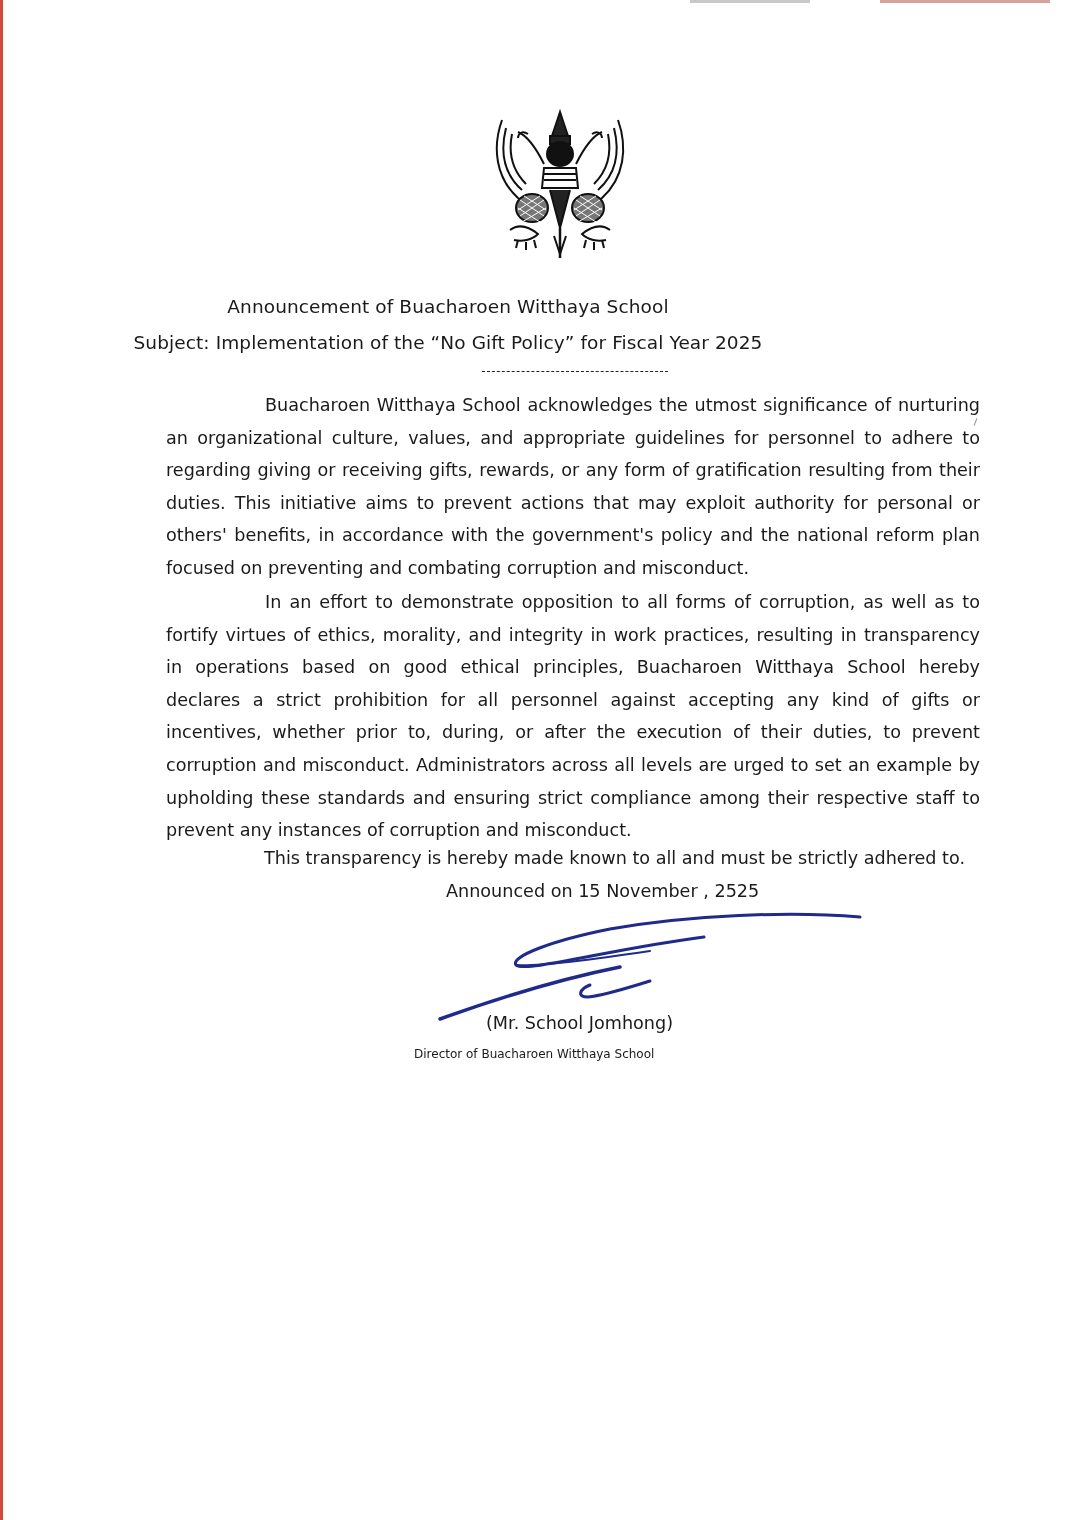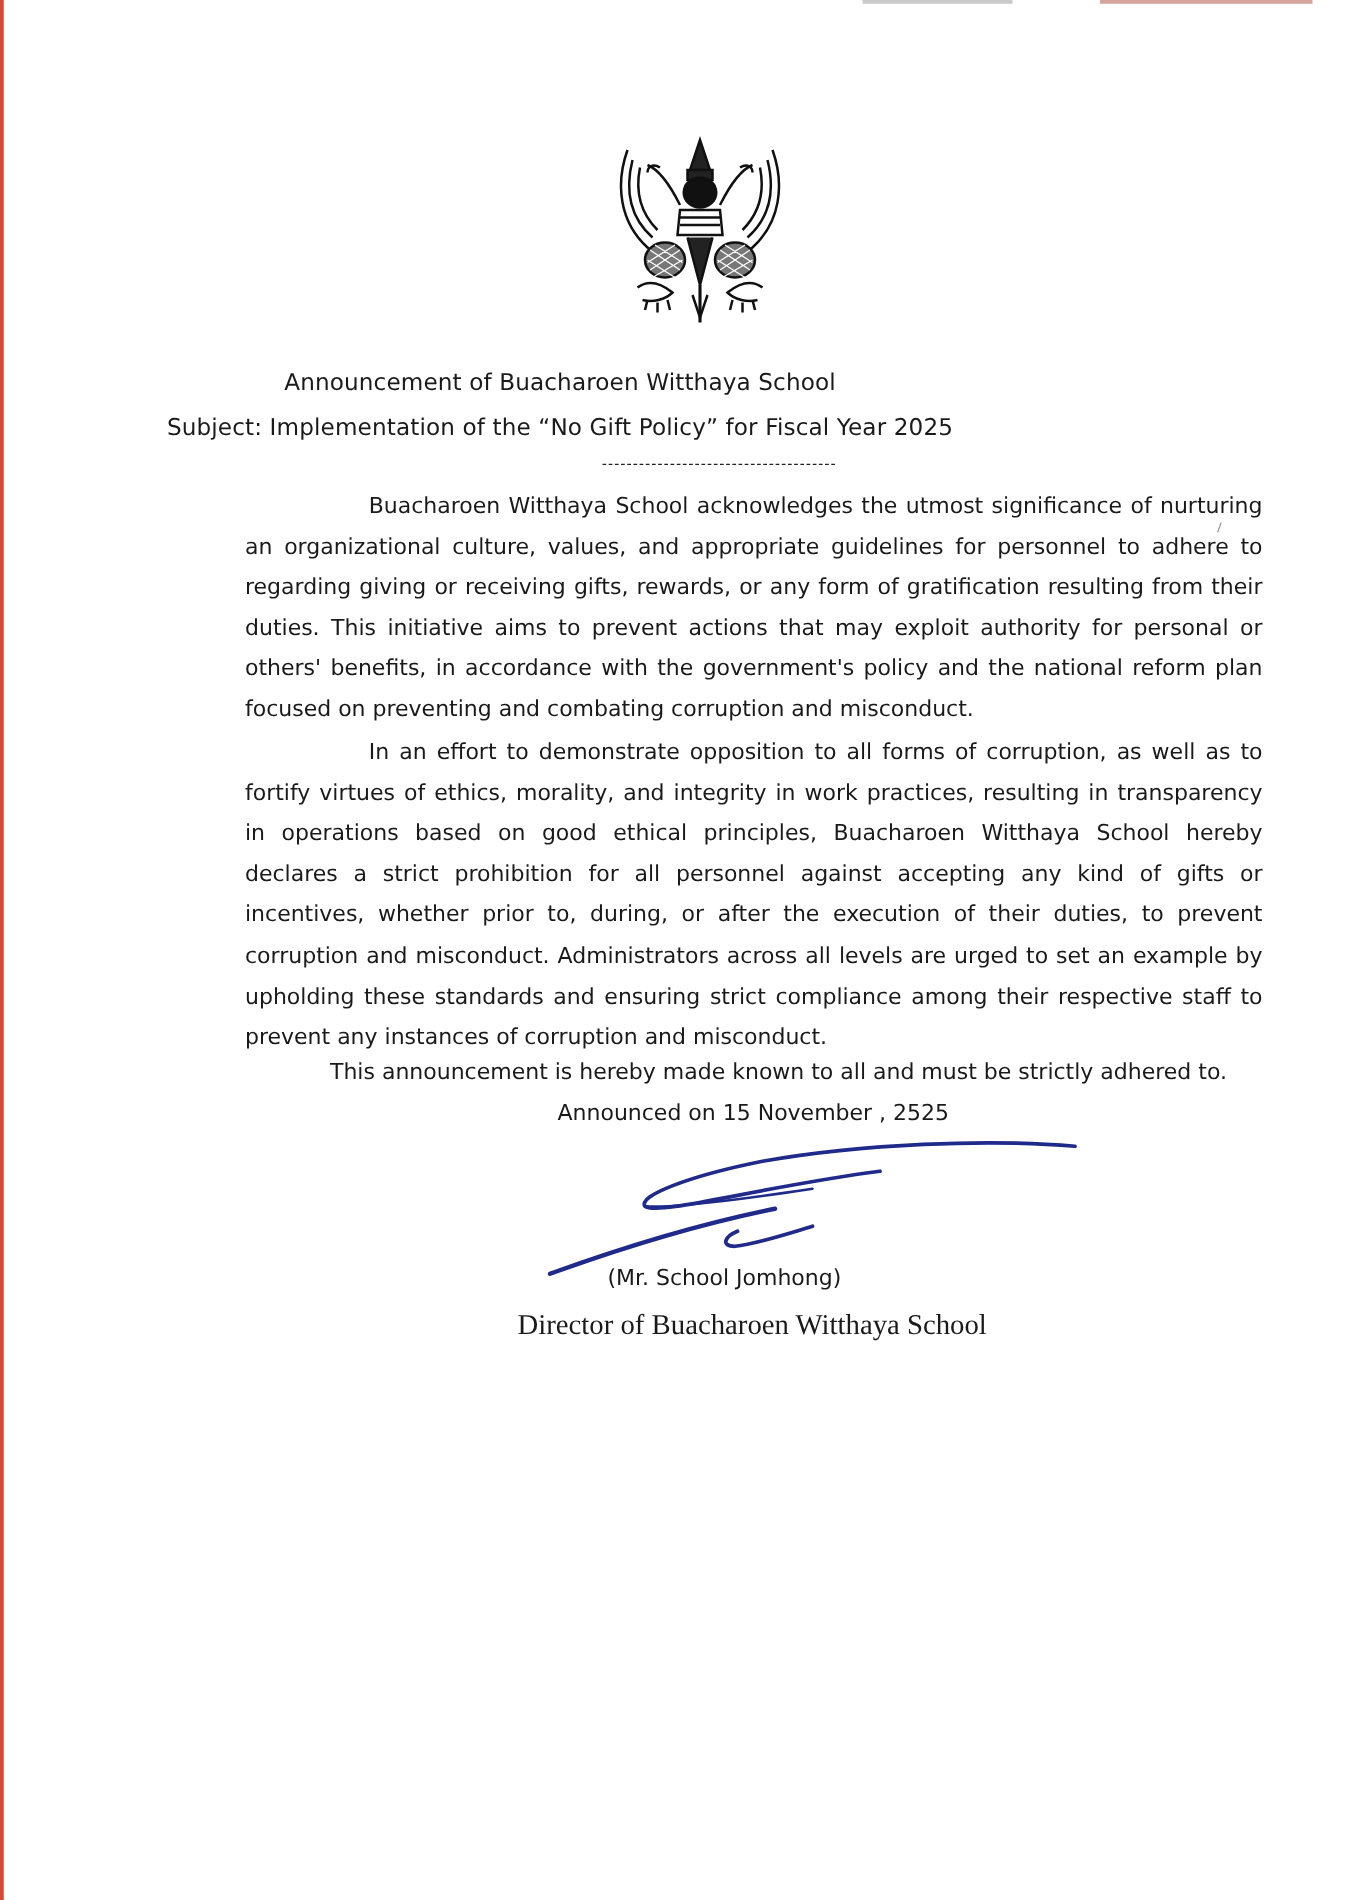--- a/index.html
+++ b/index.html
@@ -8,28 +8,28 @@
     .left-edge { position: absolute; left: 0; top: 0; width: 3px; height: 1520px; background: #d44a3a; }
     .top-mark1 { position: absolute; top: 0; left: 690px; width: 120px; height: 3px; background: #c9c9c9; }
     .top-mark2 { position: absolute; top: 0; left: 880px; width: 170px; height: 3px; background: #d4a39a; }
     .emblem { position: absolute; left: 488px; top: 108px; width: 144px; height: 158px; }
     .title { position: absolute; left: 0; width: 896px; text-align: center;
              font-size: 18.5px; letter-spacing: 0.1px; }
     .title1 { top: 296px; }
     .title2 { top: 332px; }
     .rule { position: absolute; top: 371px; left: 482px; width: 186px; border-top: 1.6px dashed #222; }
     .para { position: absolute; left: 166px; width: 814px; font-size: 17.6px; line-height: 32.6px;
-            text-align: justify; text-indent: 99px; margin-left: 30px; }
+            text-align: justify; text-indent: 99px; }
     .p1 { top: 389px; }
     .p2 { top: 586px; }
     .closing { position: absolute; left: 264px; top: 848px; font-size: 17.6px; white-space: nowrap; }
     .date { position: absolute; left: 446px; top: 881px; font-size: 17.6px; white-space: nowrap; }
     .signature { position: absolute; left: 430px; top: 905px; width: 440px; height: 120px; }
     .signer { position: absolute; left: 486px; top: 1013px; font-size: 17.6px; white-space: nowrap; }
-    .role { position: absolute; left: 414px; top: 1047px; font-size: 23px; white-space: nowrap; font-family: Liberation Serif, serif; }
+    .role { position: absolute; left: 414px; top: 1047px; font-size: 12px; white-space: nowrap; }
     .tick { position: absolute; left: 975px; top: 418px; width: 1px; height: 8px; background: #999;
             transform: rotate(20deg); }
   </style>
 </head>
 <body>
 
 <div class="left-edge"></div>
 <div class="top-mark1"></div>
 <div class="top-mark2"></div>
 
@@ -73,21 +73,21 @@
 </svg>
 
 <div class="title title1">Announcement of Buacharoen Witthaya School</div>
 <div class="title title2">Subject: Implementation of the “No Gift Policy” for Fiscal Year 2025</div>
 <div class="rule"></div>
 
 <div class="para p1">Buacharoen Witthaya School acknowledges the utmost significance of nurturing an organizational culture, values, and appropriate guidelines for personnel to adhere to regarding giving or receiving gifts, rewards, or any form of gratification resulting from their duties. This initiative aims to prevent actions that may exploit authority for personal or others' benefits, in accordance with the government's policy and the national reform plan focused on preventing and combating corruption and misconduct.</div>
 <div class="tick"></div>
 <div class="para p2">In an effort to demonstrate opposition to all forms of corruption, as well as to fortify virtues of ethics, morality, and integrity in work practices, resulting in transparency in operations based on good ethical principles, Buacharoen Witthaya School hereby declares a strict prohibition for all personnel against accepting any kind of gifts or incentives, whether prior to, during, or after the execution of their duties, to prevent corruption and misconduct. Administrators across all levels are urged to set an example by upholding these standards and ensuring strict compliance among their respective staff to prevent any instances of corruption and misconduct.</div>
 
-<div class="closing">This announcement is hereby made known to all and must be strictly adhered to.</div>
+<div class="closing">This transparency is hereby made known to all and must be strictly adhered to.</div>
 <div class="date">Announced on 15 November , 2525</div>
 
 <svg class="signature" viewBox="0 0 440 120">
   <g fill="none" stroke="#1f2a8a" stroke-linecap="round">
     <path d="M430 12 C360 6 260 10 180 24 C120 36 80 52 86 60 C96 68 180 44 274 32" stroke-width="3"></path>
     <path d="M86 60 C110 62 180 52 220 46" stroke-width="2"></path>
     <path d="M10 114 C60 96 120 76 190 62" stroke-width="3.5"></path>
     <path d="M160 80 C150 84 146 92 158 92 C176 90 200 82 220 76" stroke-width="3"></path>
   </g>
 </svg>

